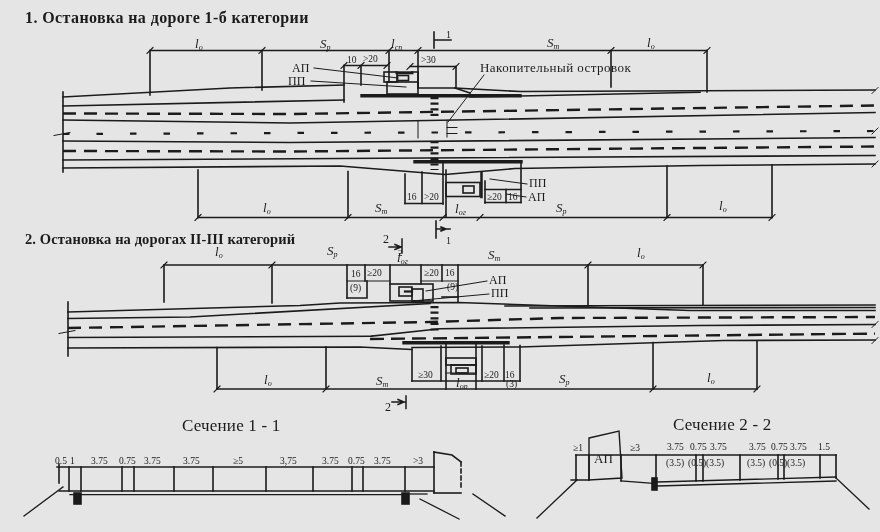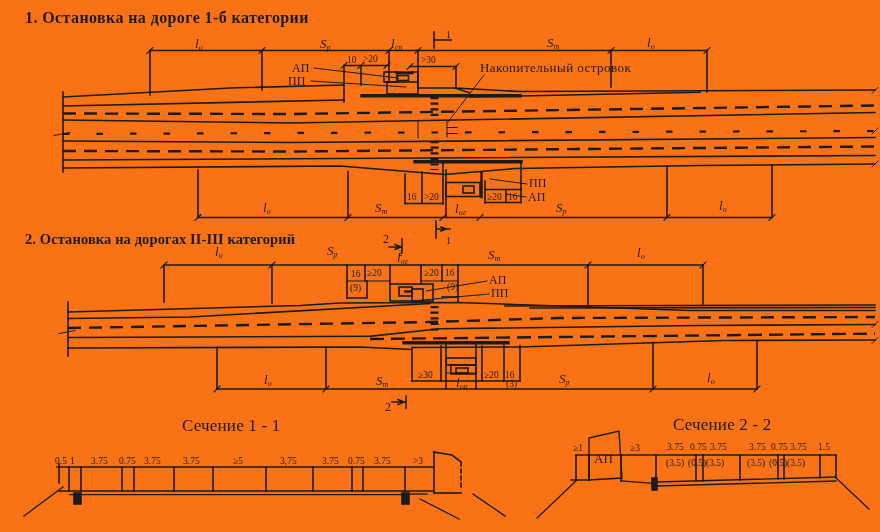--- a/index.html
+++ b/index.html
@@ -1,16 +1,16 @@
 <!DOCTYPE html>
 <html><head>
 <meta charset="utf-8">
 <style>
   html,body{margin:0;padding:0;background:#ffffff;}
-  #page{position:relative;width:880px;height:532px;background:#f97316;overflow:hidden;}
+  #page{position:relative;width:880px;height:532px;background:#e5e5e5;overflow:hidden;}
   svg{position:absolute;left:0;top:0;}
   text{font-family:"Liberation Serif",serif;fill:#1b1b1b;}
   .t{font-weight:bold;font-size:16px;letter-spacing:0.4px;}
   .t2{font-weight:bold;font-size:14.5px;letter-spacing:0.1px;}
   .lab{font-style:italic;font-size:13px;}
   .sub{font-style:italic;font-size:8px;}
   .num{font-size:9.5px;}
   .nm{font-size:12px;}
   .sec{font-size:17px;letter-spacing:0.2px;}
 </style>

